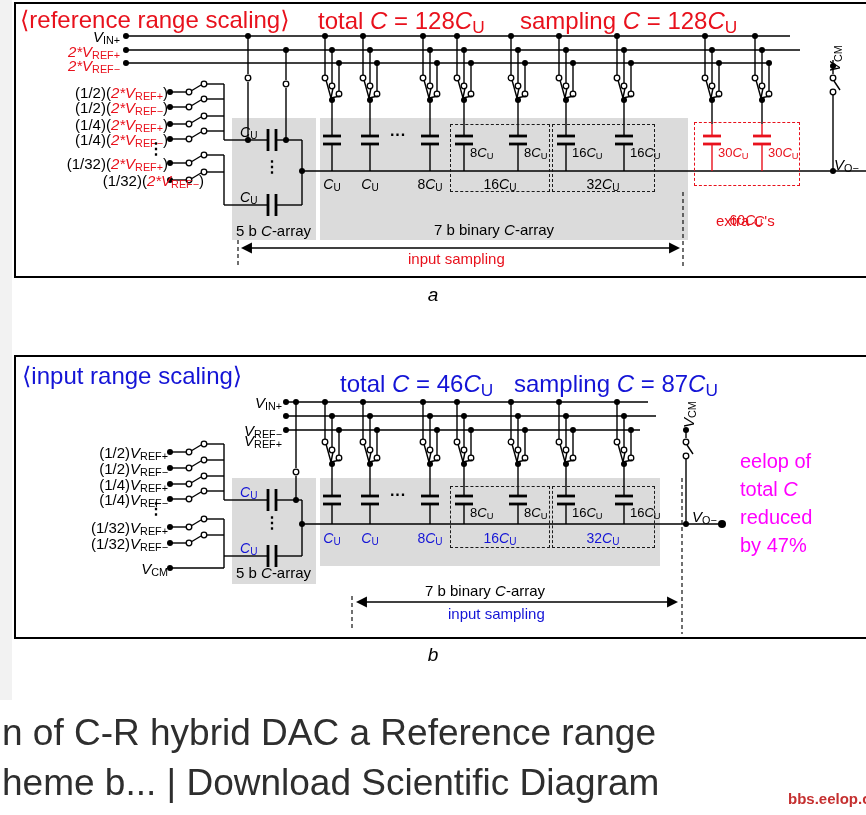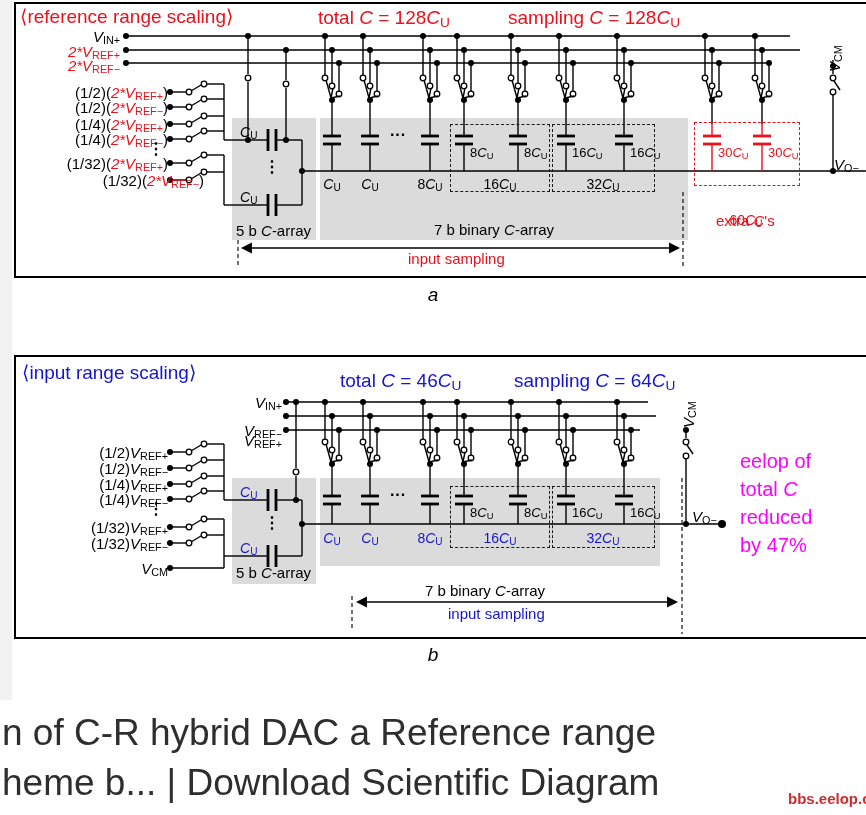--- a/index.html
+++ b/index.html
@@ -11,21 +11,21 @@
   .dashbox{position:absolute;border:1.6px dashed #1a1a1a;z-index:2;box-sizing:border-box;}
   .dashbox.redb{border-color:#e8111c;}
   #wires{position:absolute;left:0;top:0;z-index:2;pointer-events:none;}
   .w{stroke:#000;stroke-width:1.4;fill:none;}
   .p{stroke:#000;stroke-width:2.8;fill:none;}
   .d{fill:#000;}
   .o{fill:#fff;stroke:#000;stroke-width:1.3;}
   svg .red{stroke:#e8111c;}
   .dash{stroke:#111;stroke-width:1.2;stroke-dasharray:4 3;fill:none;}
   .lbl{position:absolute;font-size:15px;white-space:nowrap;z-index:3;line-height:1.15;}
-  .hdr{font-size:19px;}
+  .hdr{font-size:24px;}
   .clbl{font-size:14px;}
   .blbl{font-size:13px;}
   .ra{transform:translateX(-100%);}
   .ctr{transform:translateX(-50%);}
   .rot{transform:rotate(-90deg);transform-origin:0 0;}
   .it{font-style:italic;}
   .sub{font-size:72%;vertical-align:-0.22em;}
   .red{color:#e8111c;}
   .blue{color:#1414d6;}
   .mag{color:#ff00ff;font-size:20px;}
@@ -517,21 +517,21 @@
     </svg>
 
   <div class="dashbox" style="left:450px;top:124px;width:100px;height:68px;"></div>
   <div class="dashbox" style="left:552px;top:124px;width:103px;height:68px;"></div>
   <div class="dashbox redb" style="left:694px;top:122px;width:106px;height:64px;"></div>
   <div class="dashbox" style="left:450px;top:486px;width:100px;height:62px;"></div>
   <div class="dashbox" style="left:552px;top:486px;width:103px;height:62px;"></div>
 
   <div class="lbl hdr red" style="left:20px;top:6px;">⟨reference range scaling⟩</div>
   <div class="lbl hdr red" style="left:318px;top:7px;"><span>total </span><span class="it">C</span><span> = 128</span><span class="it">C</span><span class="sub">U</span></div>
-  <div class="lbl hdr red" style="left:508px;top:7px;"><span>sampling </span><span class="it">C</span><span> = 128</span><span class="it">C</span><span class="sub">U</span></div>
+  <div class="lbl hdr red" style="left:520px;top:7px;"><span>sampling </span><span class="it">C</span><span> = 128</span><span class="it">C</span><span class="sub">U</span></div>
 
   <div class="lbl ra" style="left:120px;top:28px;"><span class="it">V</span><span class="sub">IN+</span></div>
   <div class="lbl ra" style="left:120px;top:43px;"><span class="it red">2*V</span><span class="sub red">REF+</span></div>
   <div class="lbl ra" style="left:120px;top:57px;"><span class="it red">2*V</span><span class="sub red">REF−</span></div>
   <div class="lbl ra" style="left:168px;top:84px;"><span>(1/2)(</span><span class="it red">2*V</span><span class="sub red">REF+</span><span>)</span></div>
   <div class="lbl ra" style="left:168px;top:99px;"><span>(1/2)(</span><span class="it red">2*V</span><span class="sub red">REF−</span><span>)</span></div>
   <div class="lbl ra" style="left:168px;top:116px;"><span>(1/4)(</span><span class="it red">2*V</span><span class="sub red">REF+</span><span>)</span></div>
   <div class="lbl ra" style="left:168px;top:131px;"><span>(1/4)(</span><span class="it red">2*V</span><span class="sub red">REF−</span><span>)</span></div>
   <div class="lbl dots" style="left:148px;top:140px;">⋮</div>
   <div class="lbl ra" style="left:168px;top:155px;"><span>(1/32)(</span><span class="it red">2*V</span><span class="sub red">REF+</span><span>)</span></div>
@@ -560,21 +560,21 @@
   <div class="lbl" style="left:434px;top:221px;"><span>7 b binary </span><span class="it">C</span><span>-array</span></div>
   <div class="lbl red" style="left:716px;top:212px;"><span>extra </span><span class="it">C</span><span>'s</span></div>
   <div class="lbl red" style="left:408px;top:250px;">input sampling</div>
 
   <div class="lbl rot" style="left:826px;top:72px;"><span class="it">V</span><span class="sub">CM</span></div>
   <div class="lbl" style="left:834px;top:156px;"><span class="it">V</span><span class="sub">O−</span></div>
   <div class="lbl letter" style="top:284px;">a</div>
 
   <div class="lbl hdr blue" style="left:22px;top:362px;">⟨input range scaling⟩</div>
   <div class="lbl hdr blue" style="left:340px;top:370px;"><span>total </span><span class="it">C</span><span> = 46</span><span class="it">C</span><span class="sub">U</span></div>
-  <div class="lbl hdr blue" style="left:514px;top:370px;"><span>sampling </span><span class="it">C</span><span> = 64</span><span class="it">C</span><span class="sub">U</span></div>
+  <div class="lbl hdr blue" style="left:514px;top:370px;"><span>sampling </span><span class="it">C</span><span> = 87</span><span class="it">C</span><span class="sub">U</span></div>
 
   <div class="lbl ra" style="left:282px;top:394px;"><span class="it">V</span><span class="sub">IN+</span></div>
   <div class="lbl ra" style="left:282px;top:432px;"><span class="it">V</span><span class="sub">REF+</span></div>
   <div class="lbl ra" style="left:282px;top:422px;"><span class="it">V</span><span class="sub">REF−</span></div>
 
   <div class="lbl ra" style="left:168px;top:444px;"><span>(1/2)</span><span class="it">V</span><span class="sub">REF+</span></div>
   <div class="lbl ra" style="left:168px;top:460px;"><span>(1/2)</span><span class="it">V</span><span class="sub">REF−</span></div>
   <div class="lbl ra" style="left:168px;top:476px;"><span>(1/4)</span><span class="it">V</span><span class="sub">REF+</span></div>
   <div class="lbl ra" style="left:168px;top:491px;"><span>(1/4)</span><span class="it">V</span><span class="sub">REF−</span></div>
   <div class="lbl dots" style="left:148px;top:500px;">⋮</div>

